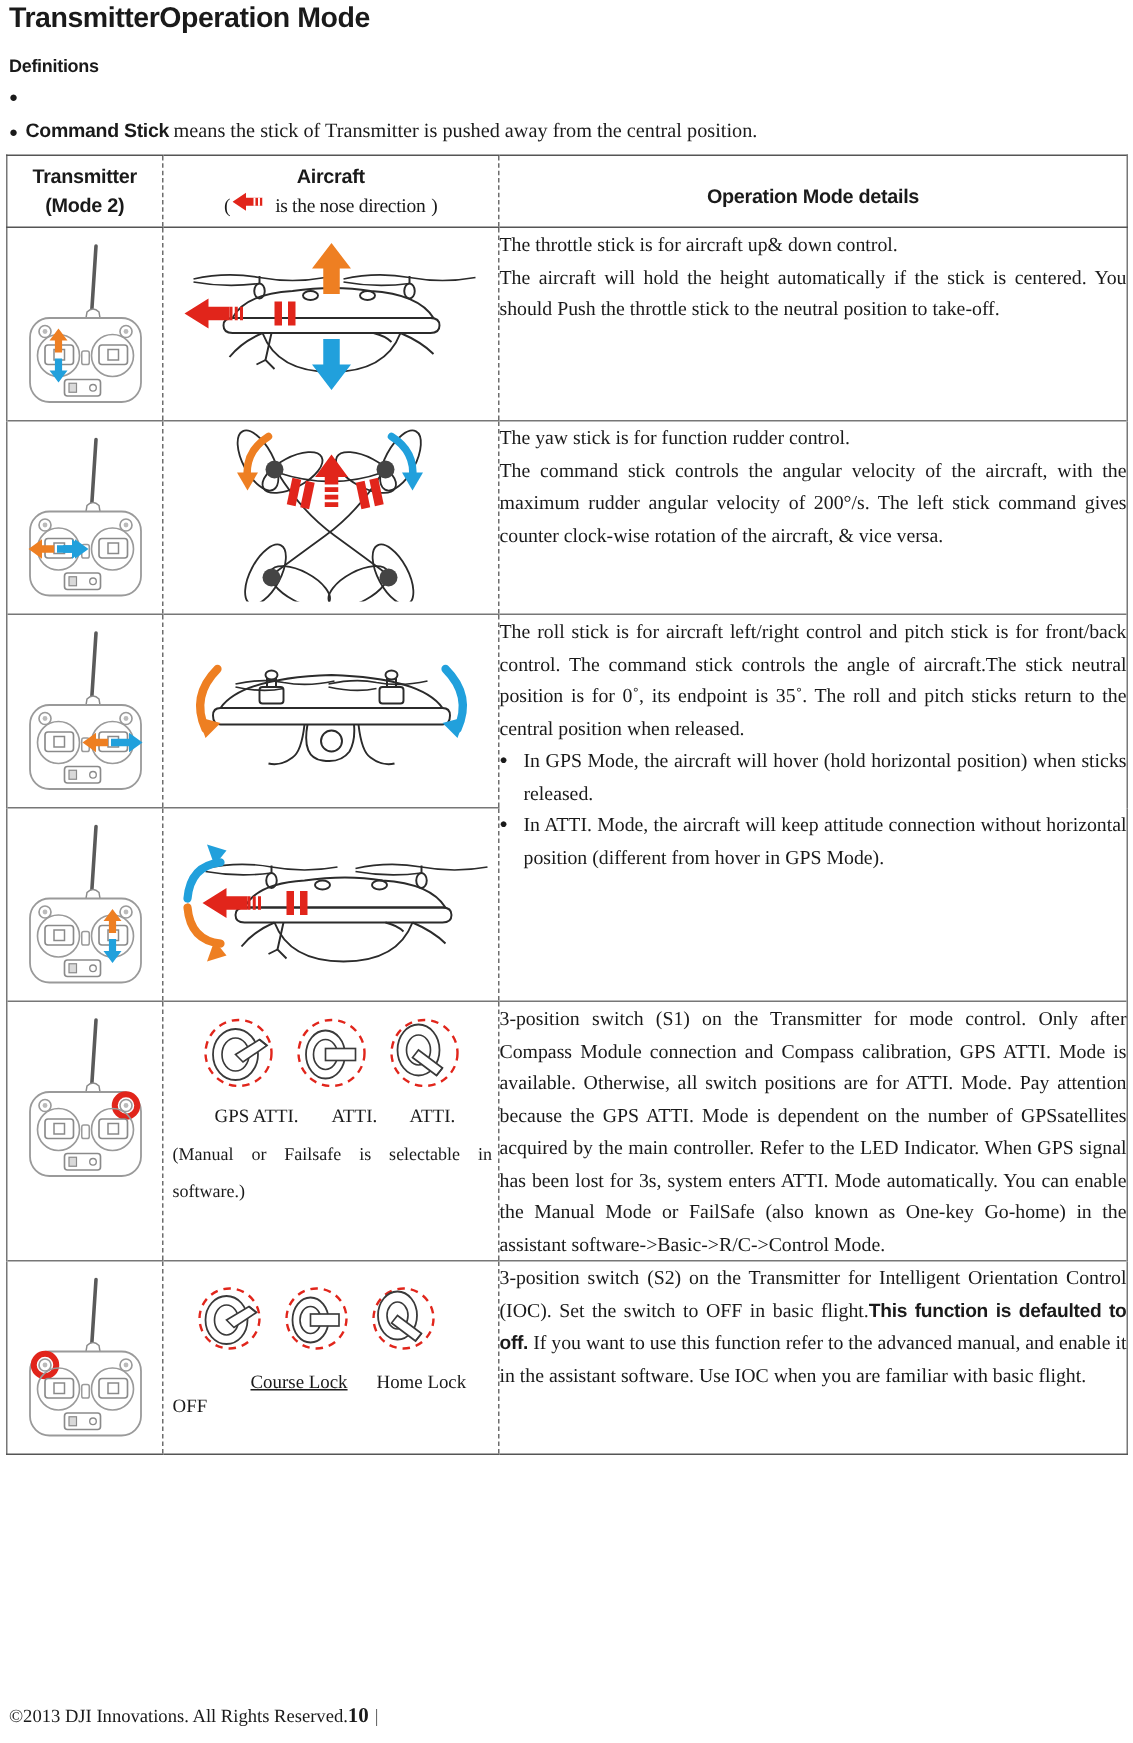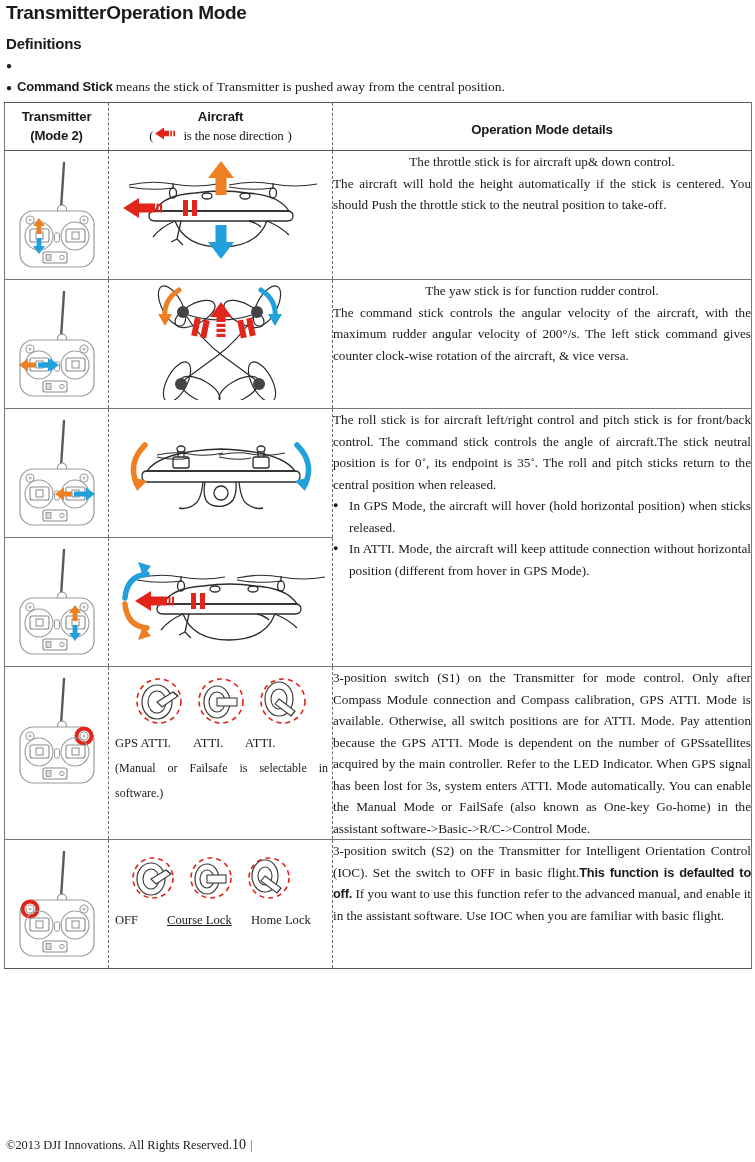--- a/index.html
+++ b/index.html
@@ -11,21 +11,21 @@
   }
   .page{position:relative;width:755px;height:1162px;box-sizing:border-box;padding:0 4px;}
 
   .h1{
     font-family:"Liberation Sans", sans-serif;
     font-weight:bold;font-size:19px;line-height:20px;
     margin:3px 0 0 2px;letter-spacing:-0.3px;
   }
   .h2{
     font-family:"Liberation Sans", sans-serif;
-    font-weight:bold;font-size:15px;line-height:18px;
+    font-weight:bold;font-size:12px;line-height:18px;
     margin:12px 0 4px 2px;letter-spacing:-0.2px;
   }
   .defline{
     font-size:13.5px;line-height:17px;margin:4px 0 0 2px;
     display:flex;align-items:baseline;
   }
   .defline .bullet{font-size:10px;margin-right:5px;line-height:17px;}
   .defline b{
     font-family:"Liberation Sans", sans-serif;
     font-weight:bold;font-size:13px;letter-spacing:-0.2px;margin-right:3px;
@@ -67,21 +67,21 @@
 
   
   .dt{
     font-size:13.2px;line-height:21.5px;
     padding:7px 9px 8px 9px;
     text-align:justify;
     text-justify:inter-word;
     hyphens:none;
   }
   .dt p{margin:0;}
-  .dt p.firstline{text-align:center;}
+  .dt p.firstline{text-align:left;}
   .dt ul{list-style:none;margin:0;padding:0;}
   .dt li{
     position:relative;padding-left:16px;text-align:justify;
   }
   .dt li::before{
     content:"\25CF";position:absolute;left:0;top:0;font-size:9px;line-height:21.5px;
   }
   .dt b.bold-sans{
     font-family:"Liberation Sans", sans-serif;font-weight:bold;
     font-size:12.8px;letter-spacing:-0.2px;
@@ -90,36 +90,36 @@
   
   .tx-wrap{display:flex;align-items:center;justify-content:center;padding:6px 0;}
   .ac-wrap{display:flex;align-items:center;justify-content:center;padding:4px 0;}
 
   
   .sw-caps{
     font-size:12.6px;line-height:17px;
     padding:2px 4px 4px 6px;
   }
   .sw-caps .row1{display:flex;gap:0;}
-  .cap-gps{width:78px;}
+  .cap-gps{width:78px;margin-left:28px;}
   .cap-atti1{width:52px;}
   .para-note{
     font-size:12px;line-height:25px;text-align:justify;
     padding:0 4px 4px 6px;
   }
   .sw-row2{
     font-size:12.6px;line-height:17px;padding:4px 4px 6px 6px;
     display:flex;gap:0;
   }
 
   .footer{
     position:absolute;left:6px;bottom:12px;
     font-size:12.4px;line-height:16px;
   }
-  .footer .pg{font-size:14px;}
+  .footer .pg{font-size:14px;font-weight:bold;}
   .footer .bar{color:#555;}
 </style>
 </head>
 <body>
 
 <div class="page">
 
   <div class="h1">TransmitterOperation Mode</div>
   <div class="h2">Definitions</div>
 
@@ -567,21 +567,21 @@
               <g>
                 <circle cx="148" cy="24" r="20" fill="none" stroke="#E1251B" stroke-width="1.6" stroke-dasharray="5 4"></circle>
                 <ellipse cx="144" cy="22" rx="13" ry="16" fill="none" stroke="#3a3a3a" stroke-width="1.2"></ellipse>
                 <ellipse cx="144" cy="22" rx="7" ry="9" fill="none" stroke="#3a3a3a" stroke-width="1.1"></ellipse>
                 <path d="M144 22 l16 12 l-4 5 l-16 -12 z" fill="#fff" stroke="#3a3a3a" stroke-width="1.1"></path>
                 <path d="M160 34 l-4 5" stroke="#3a3a3a" stroke-width="1.1" fill="none"></path>
               </g>
             </svg>
           </div>
           <div class="sw-row2">
-            <span style="width:52px;">OFF</span>
+            <span style="width:52px;margin-top:16px;">OFF</span>
             <span style="width:84px;text-decoration:underline;">Course Lock</span>
             <span>Home Lock</span>
           </div>
         </td>
         <td class="dt vdash vsolid-r row-line outer-bot">
           <p><span>3-position switch (S2) on the Transmitter for Intelligent Orientation Control (IOC). Set the switch to OFF in basic flight.</span><b class="bold-sans">This function is defaulted to off.</b><span> If you want to use this function refer to the advanced manual, and enable it in the assistant software. Use IOC when you are familiar with basic flight.</span></p>
         </td>
       </tr>
 
     </tbody>

